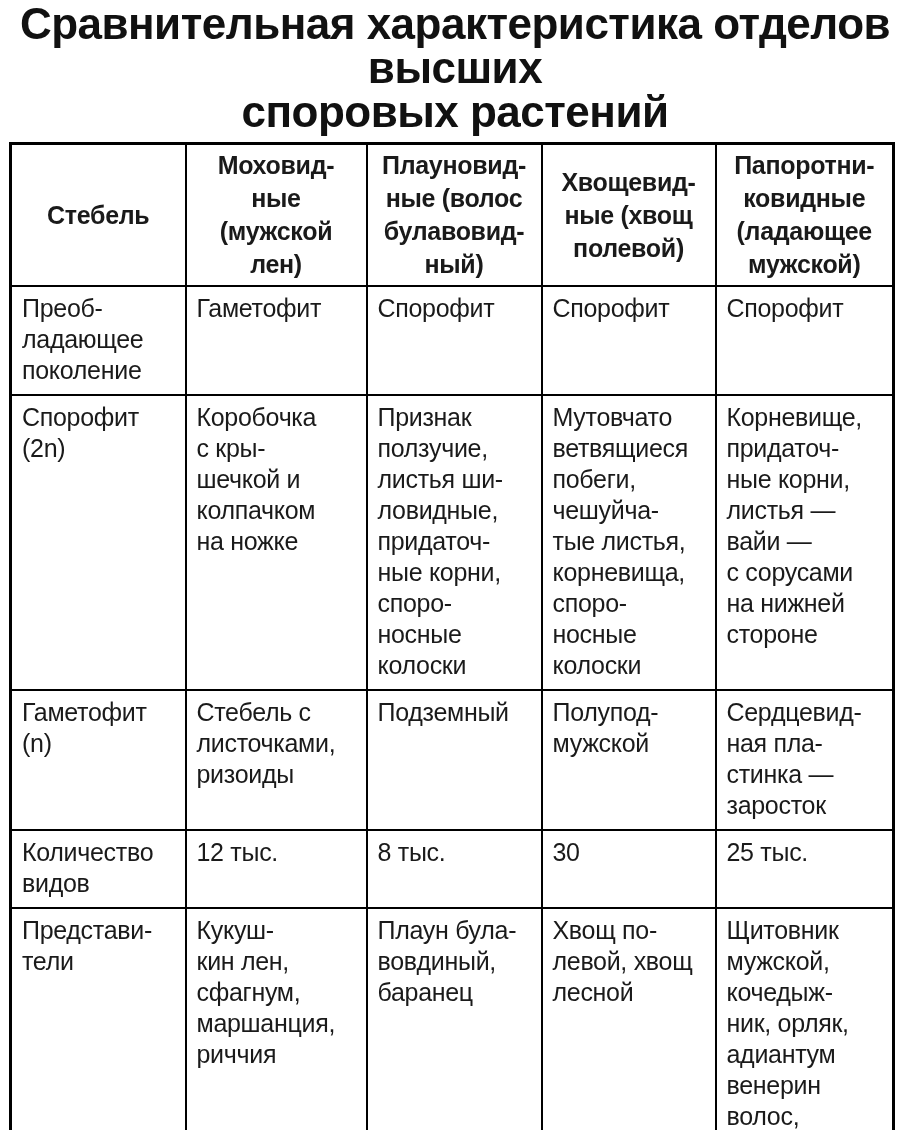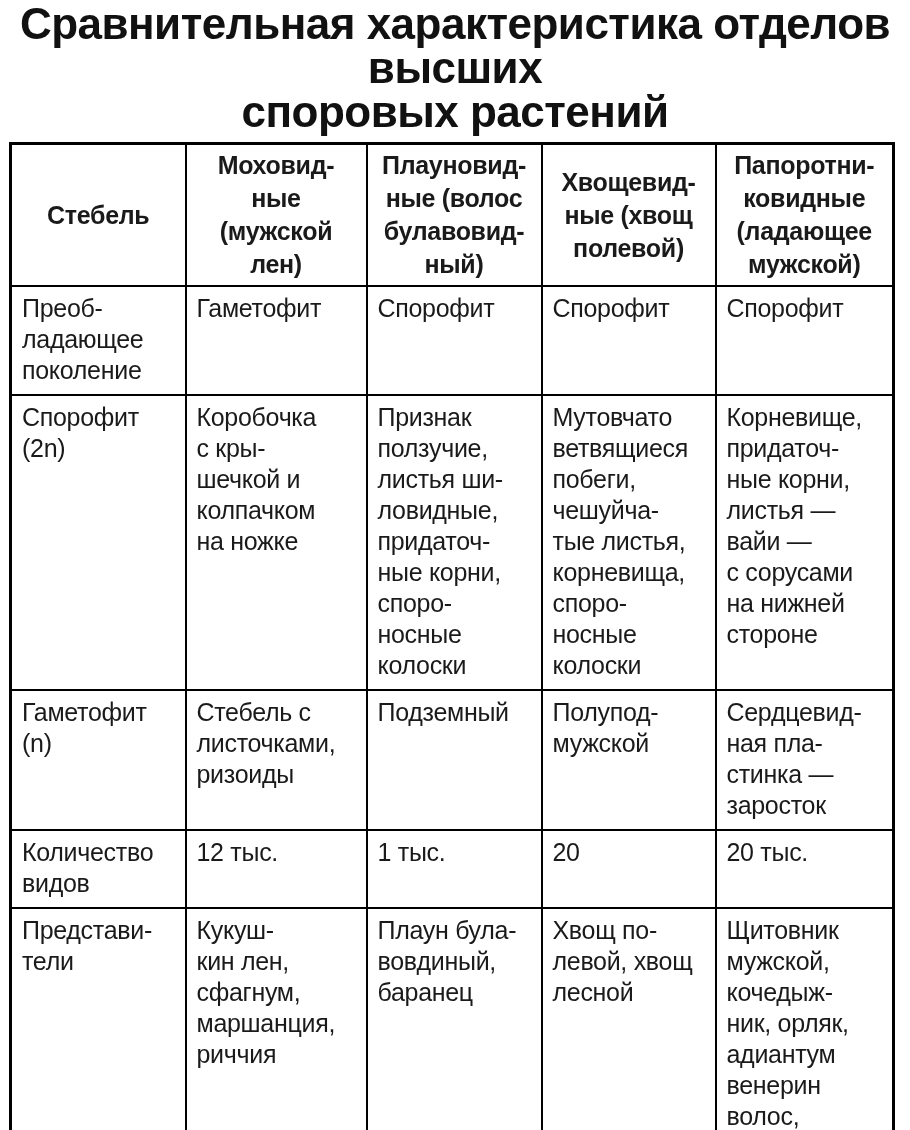--- a/index.html
+++ b/index.html
@@ -149,23 +149,23 @@
 мужской</td>
         <td>Сердцевид-
 ная пла-
 стинка —
 заросток</td>
       </tr>
       <tr style="height:60px">
         <td>Количество
 видов</td>
         <td>12 тыс.</td>
-        <td>1 тыс.</td>
-        <td>20</td>
-        <td>20 тыс.</td>
+        <td>8 тыс.</td>
+        <td>30</td>
+        <td>25 тыс.</td>
       </tr>
       <tr style="height:287px">
         <td>Представи-
 тели</td>
         <td>Кукуш-
 кин лен,
 сфагнум,
 маршанция,
 риччия</td>
         <td>Плаун була-

